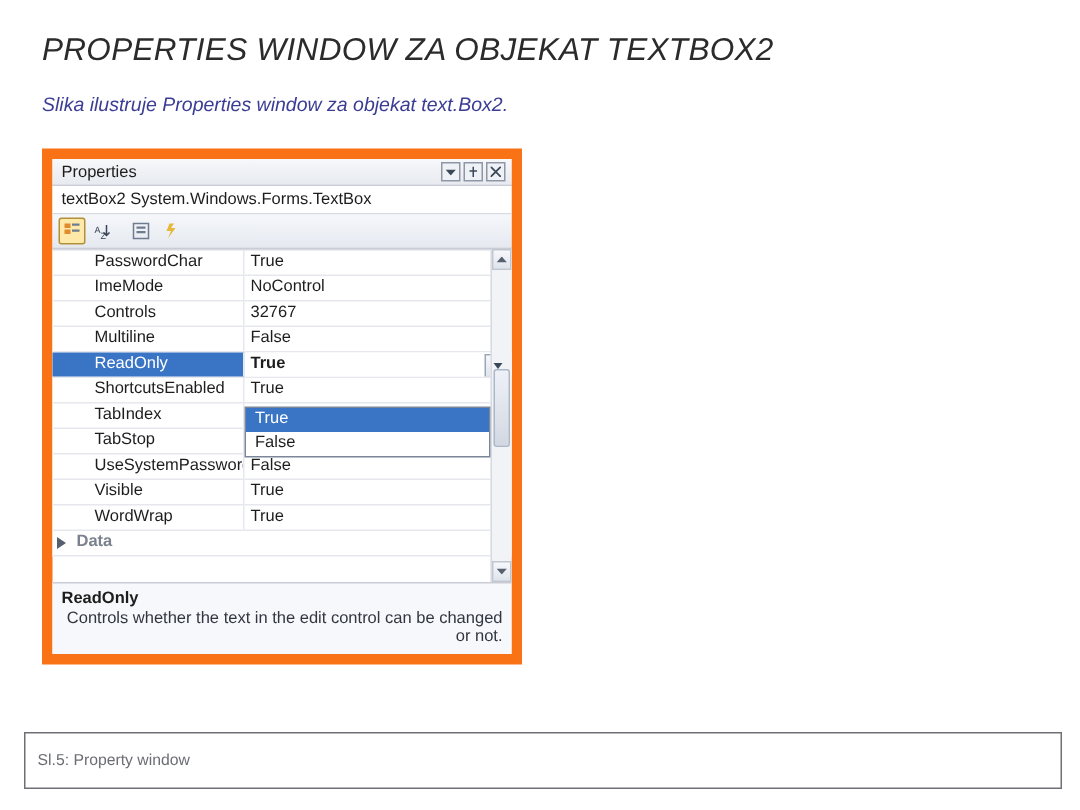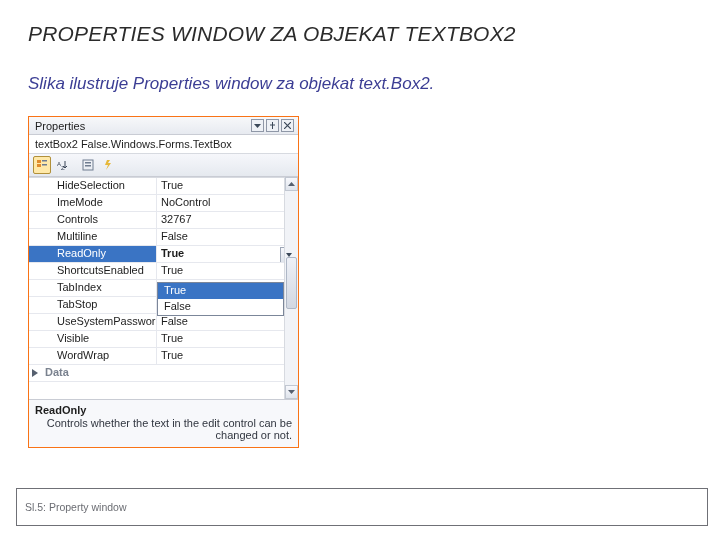--- a/index.html
+++ b/index.html
@@ -1,22 +1,22 @@
 <!DOCTYPE html>
 <html><head>
 <meta charset="utf-8">
 <style>
   * { box-sizing: border-box; margin: 0; padding: 0; }
   html, body { width: 720px; height: 540px; font-family: Arial, Helvetica, sans-serif; background: #fff; overflow: hidden; }
   .page { padding: 22px 28px 0 28px; position: relative; height: 100%; }
-  .title { font-size: 21px; font-style: italic; font-weight: 500; letter-spacing: .2px; color: #2b2b2b; margin-bottom: 28px; }
-  .subtitle { font-size: 17px; font-style: italic; color: #3b3d94; margin-bottom: 22px; }
+  .title { font-size: 21px; font-style: italic; font-weight: 500; letter-spacing: .2px; color: #2b2b2b; margin-bottom: 16px; }
+  .subtitle { font-size: 13px; font-style: italic; color: #3b3d94; margin-bottom: 22px; }
 
   
-  .props { width: 271px; border: 1px solid #f97316; font-family: 'Segoe UI', Tahoma, sans-serif; font-size: 11px; color: #1d1d1d; }
+  .props { width: 320px; border: 7px solid #f97316; font-family: 'Segoe UI', Tahoma, sans-serif; font-size: 11px; color: #1d1d1d; }
   .props-head { display: flex; align-items: center; background: linear-gradient(#f7f8fa,#e7eaf0); border-bottom: 1px solid #c9ccd4; padding: 2px 4px 2px 6px; font-weight: 400; }
   .props-head .ttl { flex: 1; }
   .props-head .btn { width: 13px; height: 13px; margin-left: 2px; border: 1px solid #8f97a7; background: #eef1f6; display: flex; align-items: center; justify-content: center; font-size: 10px; line-height: 1; cursor: pointer; }
   .obj-row { padding: 3px 6px; border-bottom: 1px solid #d7dae0; background: #fff; }
   .obj-row b { font-weight: 400; }
   .toolbar { display: flex; align-items: center; gap: 2px; padding: 2px 4px; background: linear-gradient(#f6f7fb,#e5e9ef); border-bottom: 1px solid #c9ccd4; }
   .tbtn { width: 18px; height: 18px; border: 1px solid transparent; display: flex; align-items: center; justify-content: center; border-radius: 2px; }
   .tbtn.active { border-color: #b1903a; background: #ffe9a9; }
   .tbtn svg { display:block; }
 
@@ -72,21 +72,21 @@
       </span>
       <span class="btn">
         <svg width="7" height="7" viewBox="0 0 7 7">
             <path d="M0 0l7 7M7 0L0 7" stroke="#3b4859" stroke-width="1.2"></path>
           </svg>
       </span>
     </div>
     <div class="obj-row">
       <b>textBox2</b>
       <span> </span>
-      <span>False.Windows.Forms.TextBox</span>
+      <span>System.Windows.Forms.TextBox</span>
     </div>
     <div class="toolbar">
       <span class="tbtn active">
         <svg width="12" height="12" viewBox="0 0 12 12">
             <rect x="1" y="1" width="4" height="3" fill="#e08c2e"></rect>
             <rect x="1" y="5" width="4" height="3" fill="#e08c2e"></rect>
             <rect x="6" y="1" width="5" height="1.5" fill="#6f7c90"></rect>
             <rect x="6" y="5" width="5" height="1.5" fill="#6f7c90"></rect>
           </svg>
       </span>
@@ -108,21 +108,21 @@
       <span class="tbtn">
         <svg width="12" height="12" viewBox="0 0 12 12">
             <polygon points="5,1 3,6 6,6 4,11 9,4 6,4 8,1" fill="#e6b83a"></polygon>
           </svg>
       </span>
     </div>
 
     <div class="grid-wrap" style="height: 222px;">
       <div class="grid-body" id="grid-body">
           <div class="grid-row">
-            <div class="cell-name">HideSelection</div>
+            <div class="cell-name">PasswordChar</div>
             <div class="cell-val">True</div>
           </div>
           <div class="grid-row">
             <div class="cell-name">ImeMode</div>
             <div class="cell-val">NoControl</div>
           </div>
           <div class="grid-row">
             <div class="cell-name">Controls</div>
             <div class="cell-val">32767</div>
           </div>

